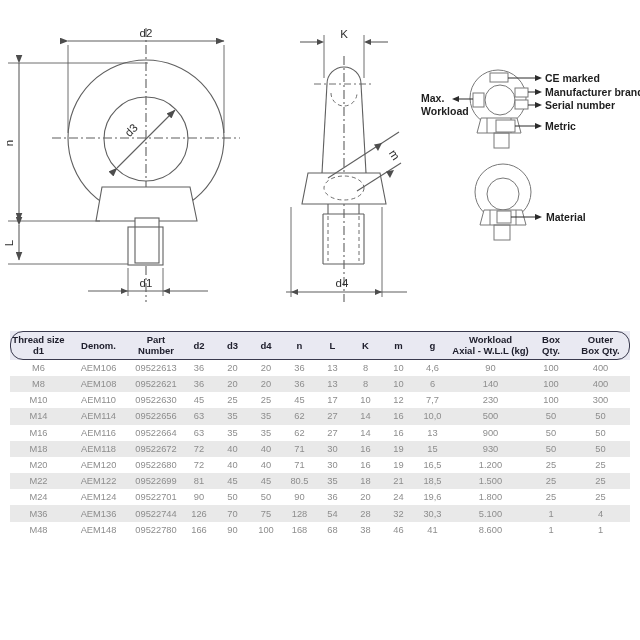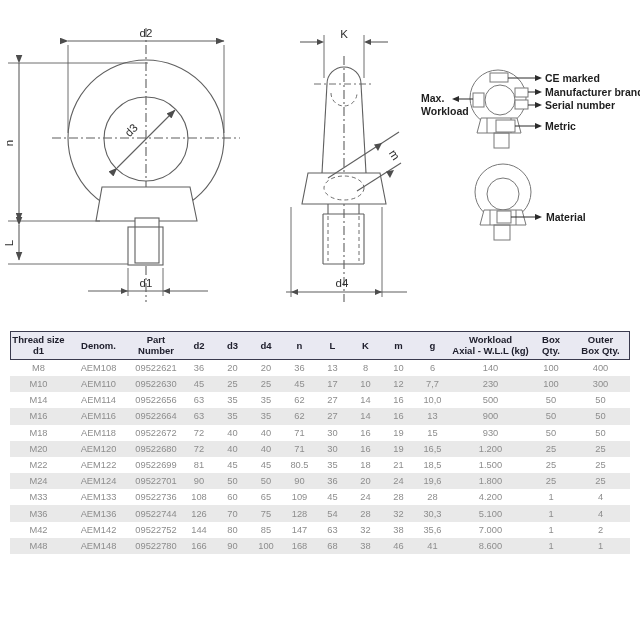--- a/index.html
+++ b/index.html
@@ -12,21 +12,21 @@
   .dimtext{font-size:11.5px;fill:#2f2f2f;font-weight:500;}
   .marktext{font-size:10.5px;fill:#1e1e1e;font-weight:600;}
   
   #spec-table-wrap{position:absolute;left:10px;top:331px;width:620px;}
   table{border-collapse:collapse;table-layout:fixed;width:620px;}
   thead th{
     background:#e9e9f2;color:#20202e;font-weight:700;font-size:9.5px;
     line-height:1.2;white-space:pre-line;text-align:center;vertical-align:middle;
     padding:3px 1px;border:none;
   }
-  thead tr{outline:1.6px solid #3a3a4e;outline-offset:-1px;}
+  thead tr{outline:1.6px solid #3a3a4e;outline-offset:-1px;border-radius:13px;}
   tbody td{
     color:#8d8d8d;font-size:9.3px;text-align:center;vertical-align:middle;
     padding:0 1px;height:16.2px;white-space:nowrap;overflow:hidden;
   }
   tbody tr:nth-child(even){background:#e9e9e9;}
   col.c1{width:57px}col.c2{width:63px}col.c3{width:52px}
   col.c4{width:34px}col.c5{width:33px}col.c6{width:34px}col.c7{width:33px}
   col.c8{width:33px}col.c9{width:33px}col.c10{width:33px}col.c11{width:35px}
   col.c12{width:81px}col.c13{width:40px}col.c14{width:59px}
 </style>
@@ -208,20 +208,36 @@
           <th>Workload
 Axial - W.L.L (kg)</th>
           <th>Box
 Qty.</th>
           <th>Outer
 Box Qty.</th>
         </tr>
       </thead>
     <tbody>
         <tr>
+          <td>M6</td>
+          <td>AEM106</td>
+          <td>09522613</td>
+          <td>36</td>
+          <td>20</td>
+          <td>20</td>
+          <td>36</td>
+          <td>13</td>
+          <td>8</td>
+          <td>10</td>
+          <td>4,6</td>
+          <td>90</td>
+          <td>100</td>
+          <td>400</td>
+        </tr>
+        <tr>
           <td>M8</td>
           <td>AEM108</td>
           <td>09522621</td>
           <td>36</td>
           <td>20</td>
           <td>20</td>
           <td>36</td>
           <td>13</td>
           <td>8</td>
           <td>10</td>
@@ -334,70 +350,38 @@
           <td>50</td>
           <td>50</td>
           <td>90</td>
           <td>36</td>
           <td>20</td>
           <td>24</td>
           <td>19,6</td>
           <td>1.800</td>
           <td>25</td>
           <td>25</td>
-        </tr>
-        <tr>
-          <td>M33</td>
-          <td>AEM133</td>
-          <td>09522736</td>
-          <td>108</td>
-          <td>60</td>
-          <td>65</td>
-          <td>109</td>
-          <td>45</td>
-          <td>24</td>
-          <td>28</td>
-          <td>28</td>
-          <td>4.200</td>
-          <td>1</td>
-          <td>4</td>
         </tr>
         <tr>
           <td>M36</td>
           <td>AEM136</td>
           <td>09522744</td>
           <td>126</td>
           <td>70</td>
           <td>75</td>
           <td>128</td>
           <td>54</td>
           <td>28</td>
           <td>32</td>
           <td>30,3</td>
           <td>5.100</td>
           <td>1</td>
           <td>4</td>
         </tr>
         <tr>
-          <td>M42</td>
-          <td>AEM142</td>
-          <td>09522752</td>
-          <td>144</td>
-          <td>80</td>
-          <td>85</td>
-          <td>147</td>
-          <td>63</td>
-          <td>32</td>
-          <td>38</td>
-          <td>35,6</td>
-          <td>7.000</td>
-          <td>1</td>
-          <td>2</td>
-        </tr>
-        <tr>
           <td>M48</td>
           <td>AEM148</td>
           <td>09522780</td>
           <td>166</td>
           <td>90</td>
           <td>100</td>
           <td>168</td>
           <td>68</td>
           <td>38</td>
           <td>46</td>

